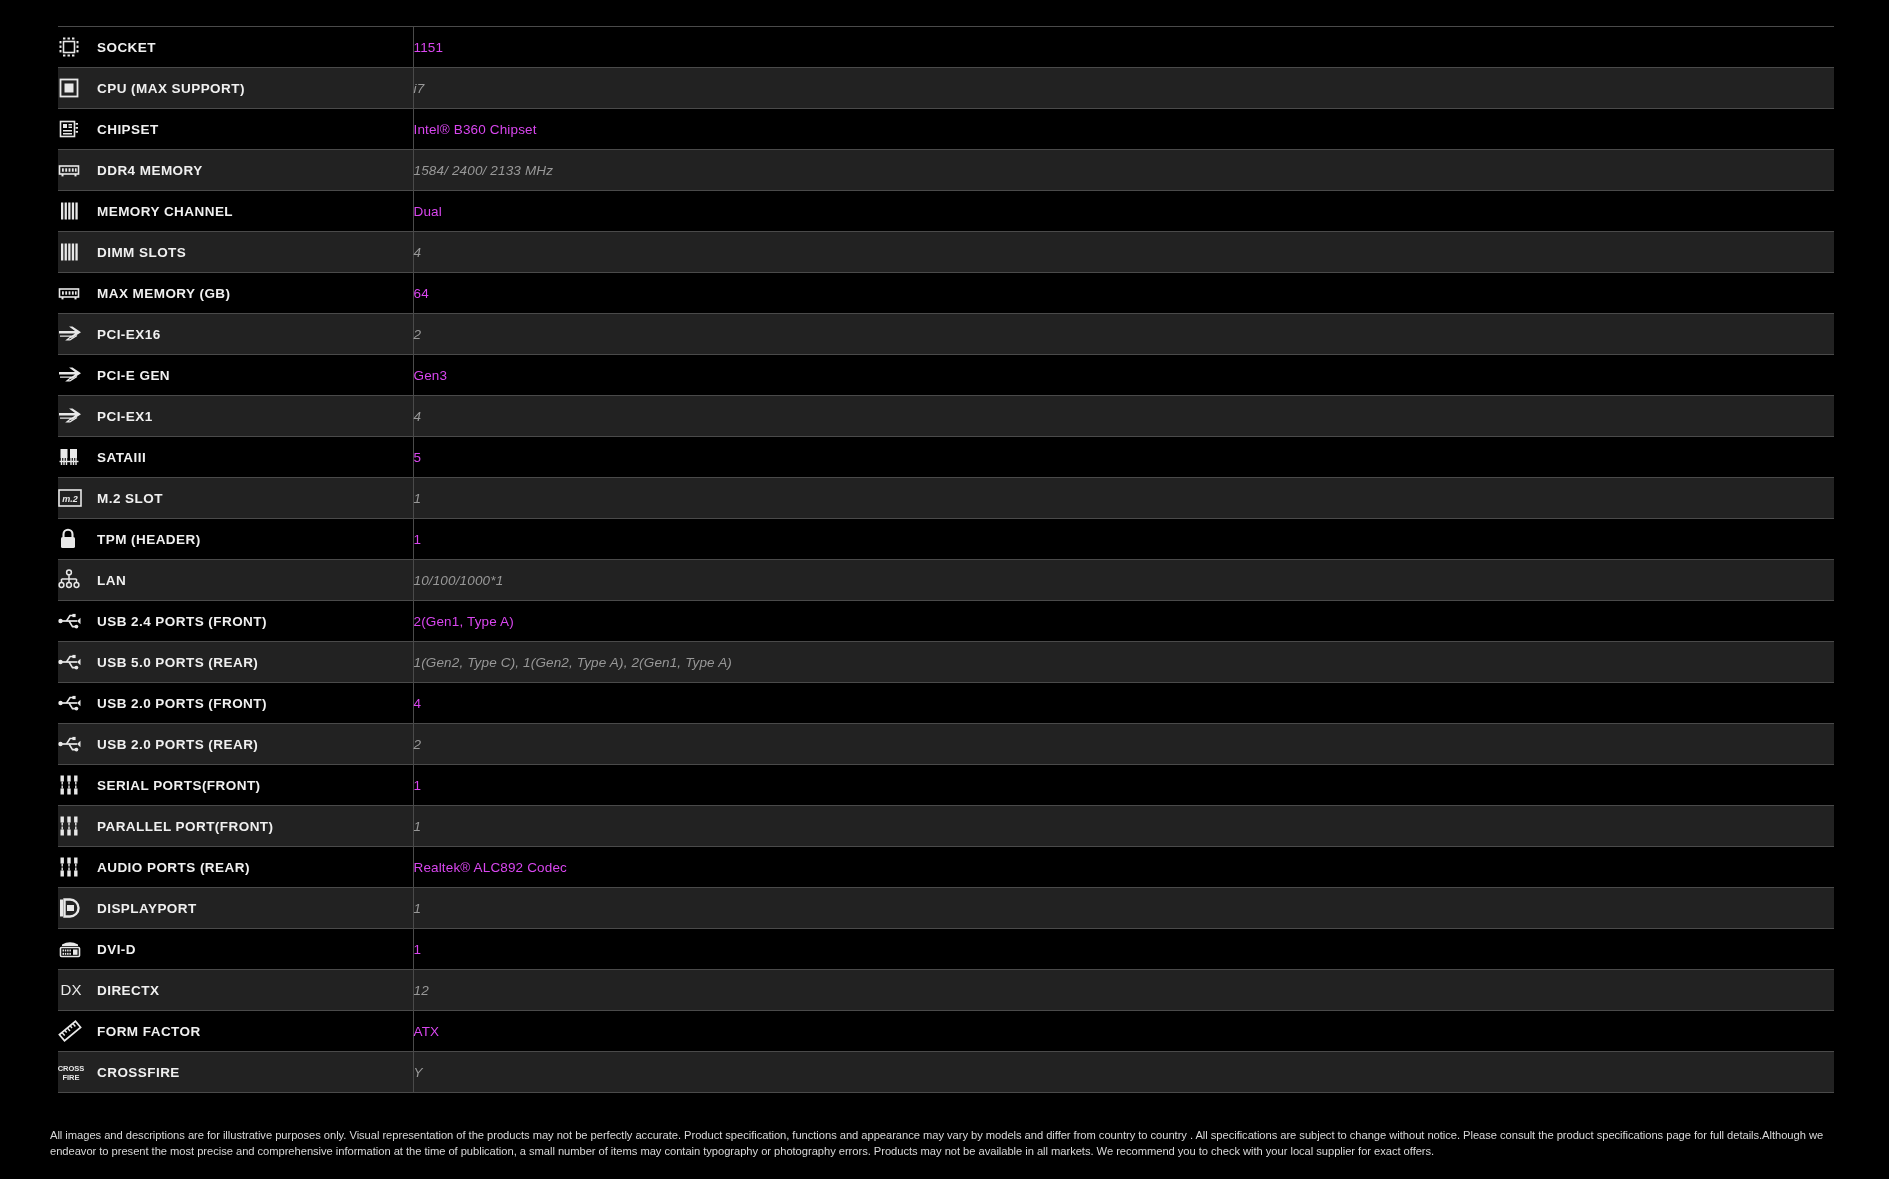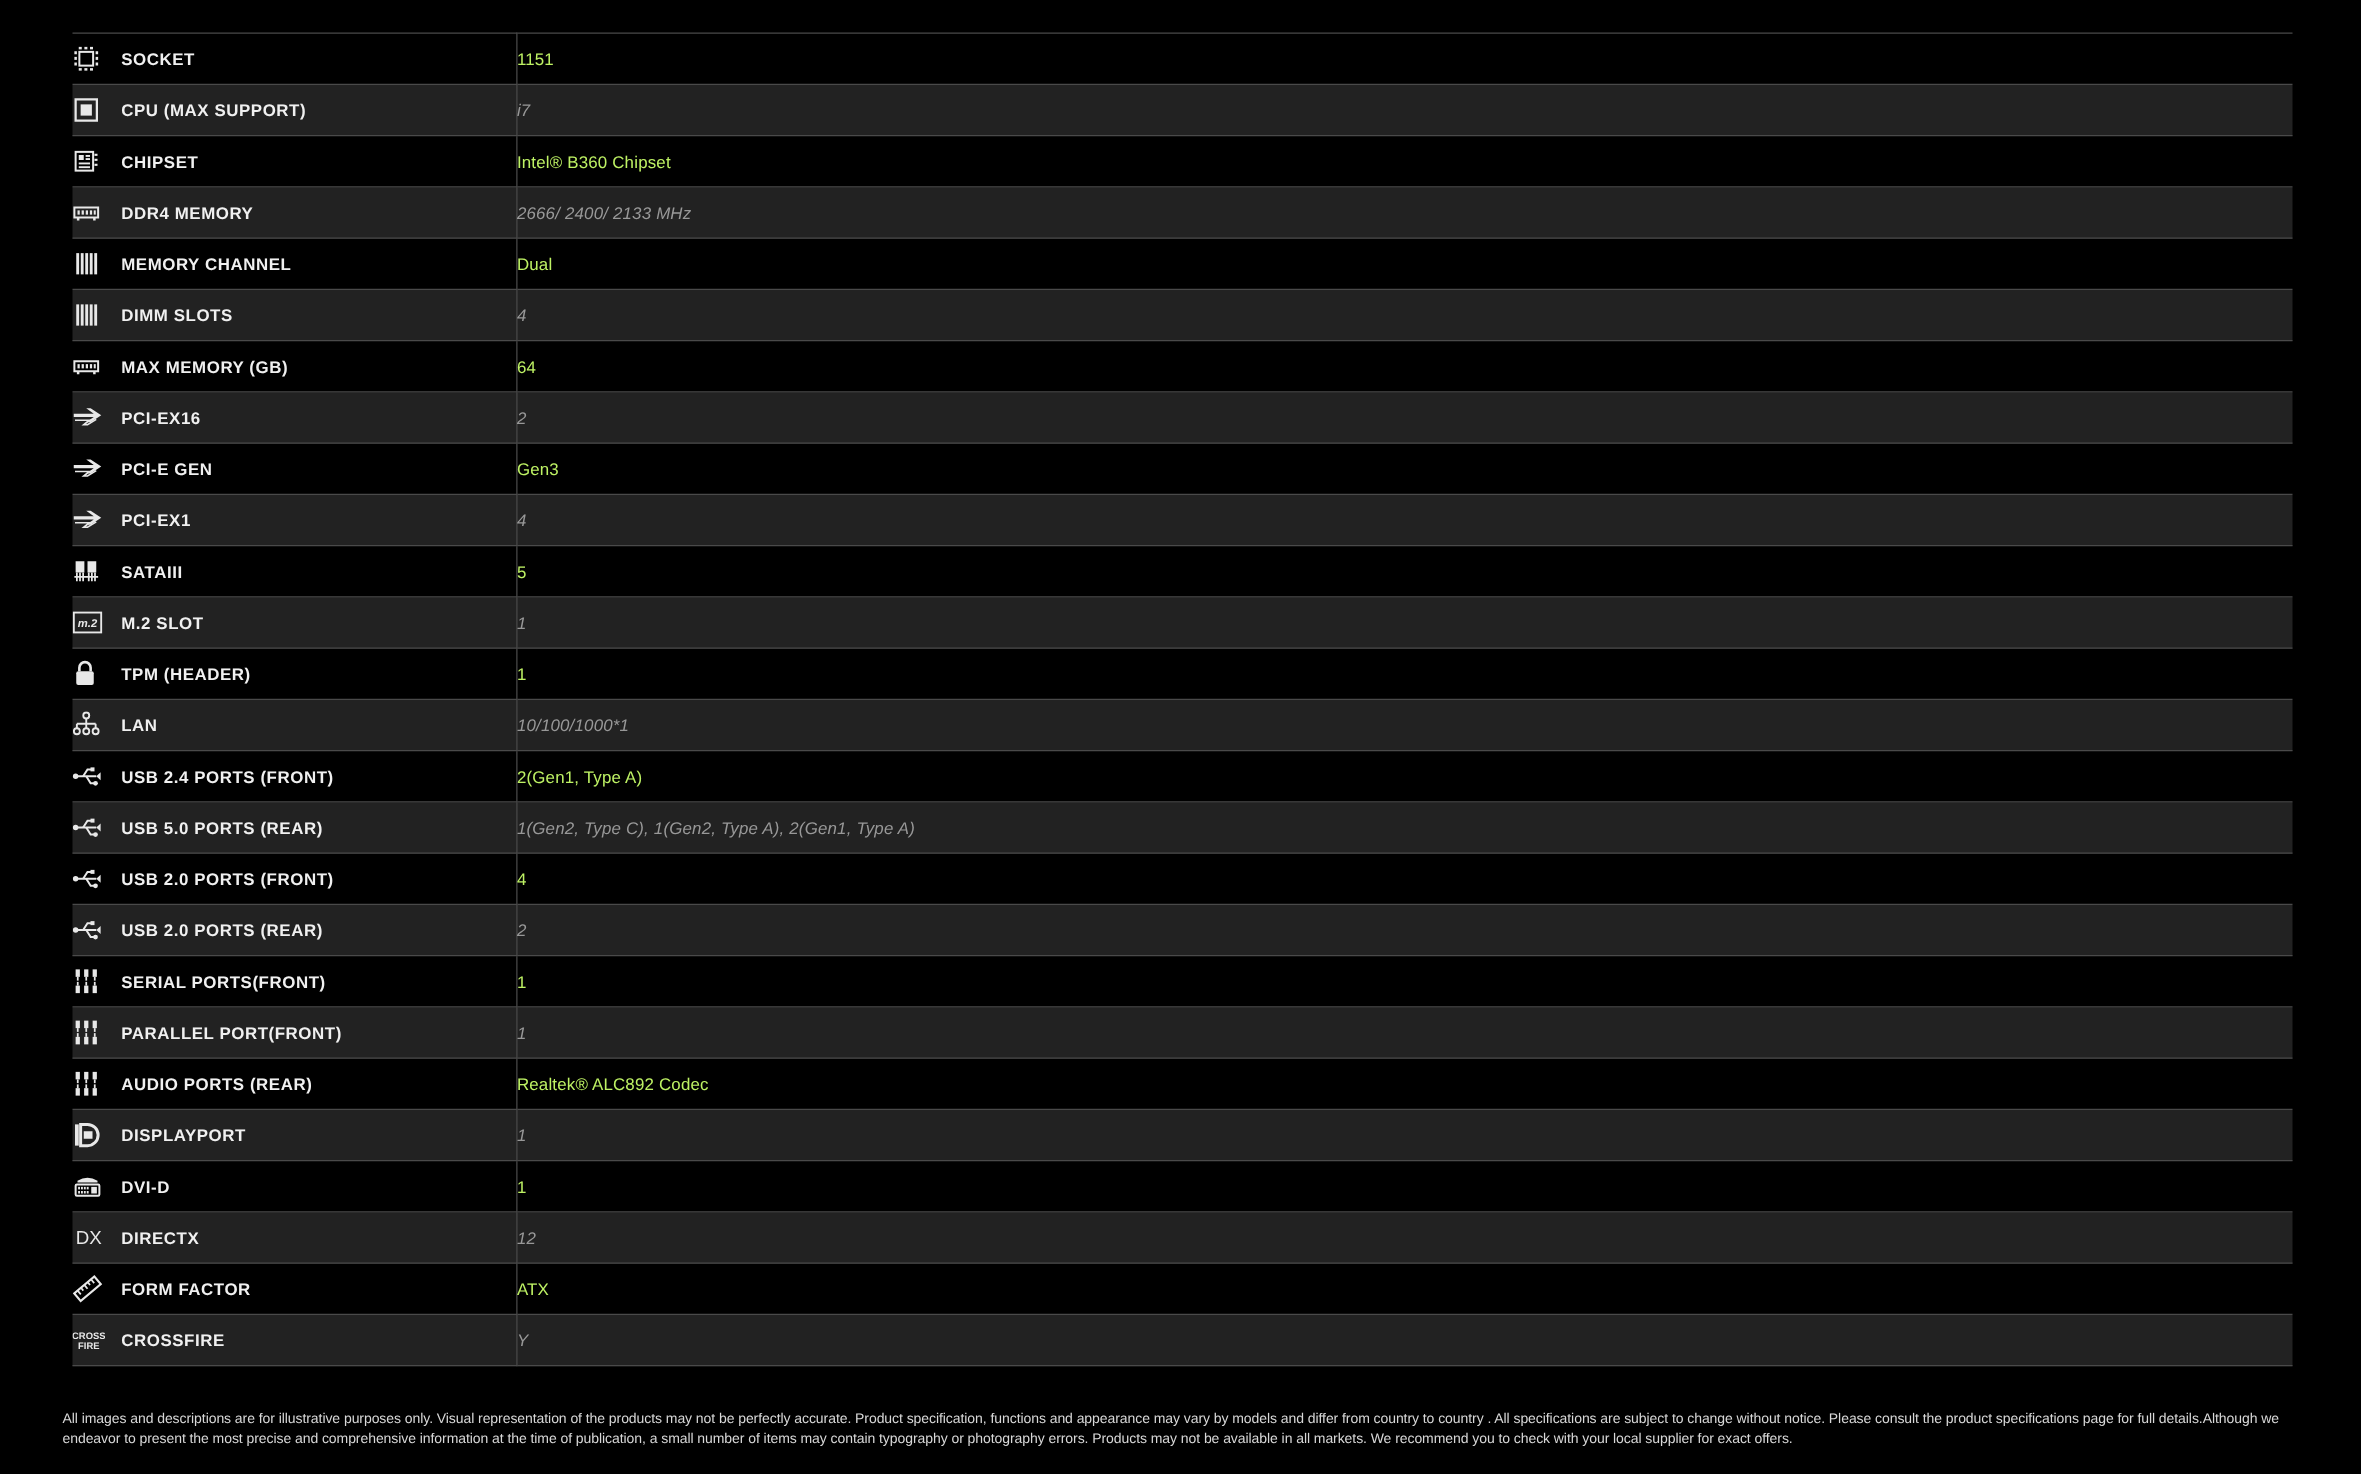--- a/index.html
+++ b/index.html
@@ -73,21 +73,21 @@
     font-size: 13.5px;
     font-weight: bold;
     color: #f0f0f0;
     letter-spacing: 0.45px;
     white-space: nowrap;
   }
 
   .cell-value {
     padding-left: 10px;
     font-size: 13.5px;
-    color: #bef264;
+    color: #d946ef;
     font-weight: normal;
     letter-spacing: 0.15px;
     white-space: nowrap;
   }
   .row-even .cell-value { color: #989898; font-style: italic; }
 
   .disclaimer {
     position: absolute;
     left: 50px;
     top: 1128px;
@@ -182,21 +182,21 @@
                     <rect x="13.9" y="9.3" width="1.8" height="3.4"></rect>
                     <rect x="17" y="9.3" width="1.6" height="3.4"></rect>
                     <rect x="3.5" y="15" width="2" height="2.4"></rect>
                     <rect x="16.5" y="15" width="2" height="2.4"></rect>
                   </g>
                 </svg>
               </span>
               <span class="label-text">DDR4 MEMORY</span>
             </div>
           </td>
-          <td class="cell-value">2666/ 2400/ 2133 MHz</td>
+          <td class="cell-value">1584/ 2400/ 2133 MHz</td>
         </tr>
         <tr class="row-odd">
           <td class="cell-label">
             <div class="label-inner">
               <span class="spec-icon">
                 <svg width="22" height="22" viewBox="0 0 22 22">
                   <g fill="currentColor">
                     <rect x="3" y="2.5" width="2.3" height="17"></rect>
                     <rect x="6.6" y="2.5" width="2.3" height="17"></rect>
                     <rect x="10.2" y="2.5" width="2.3" height="17"></rect>

